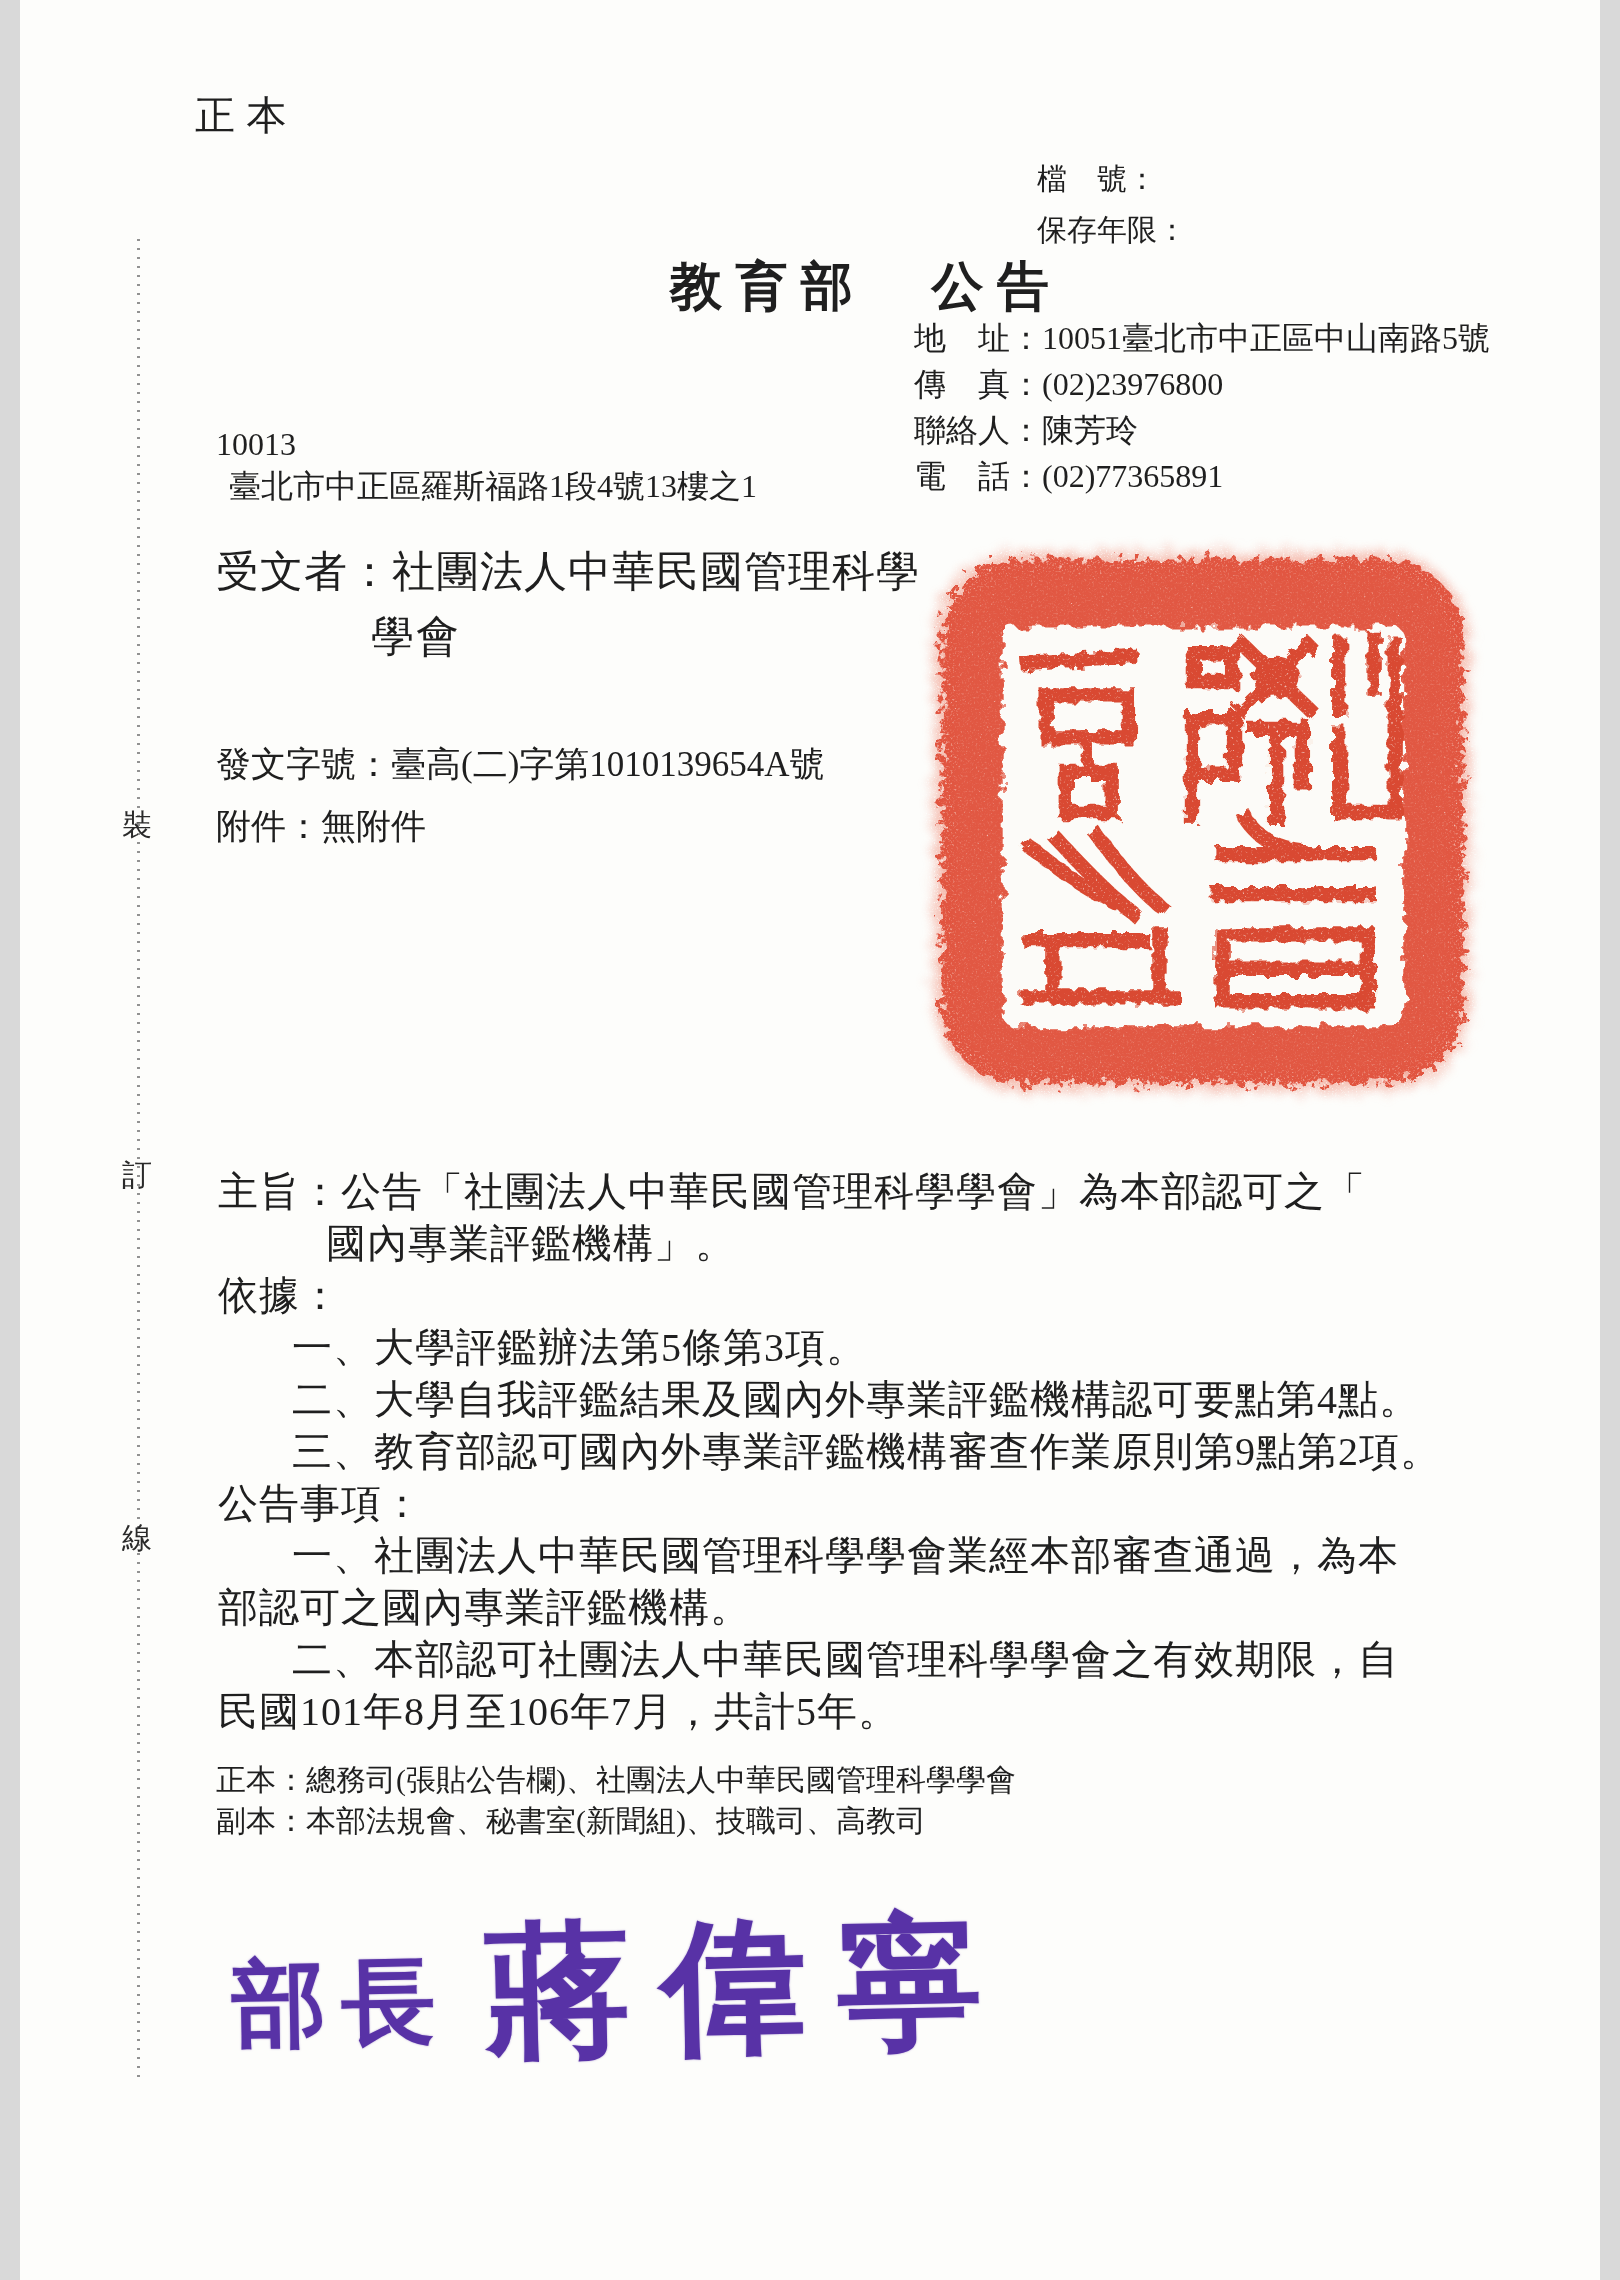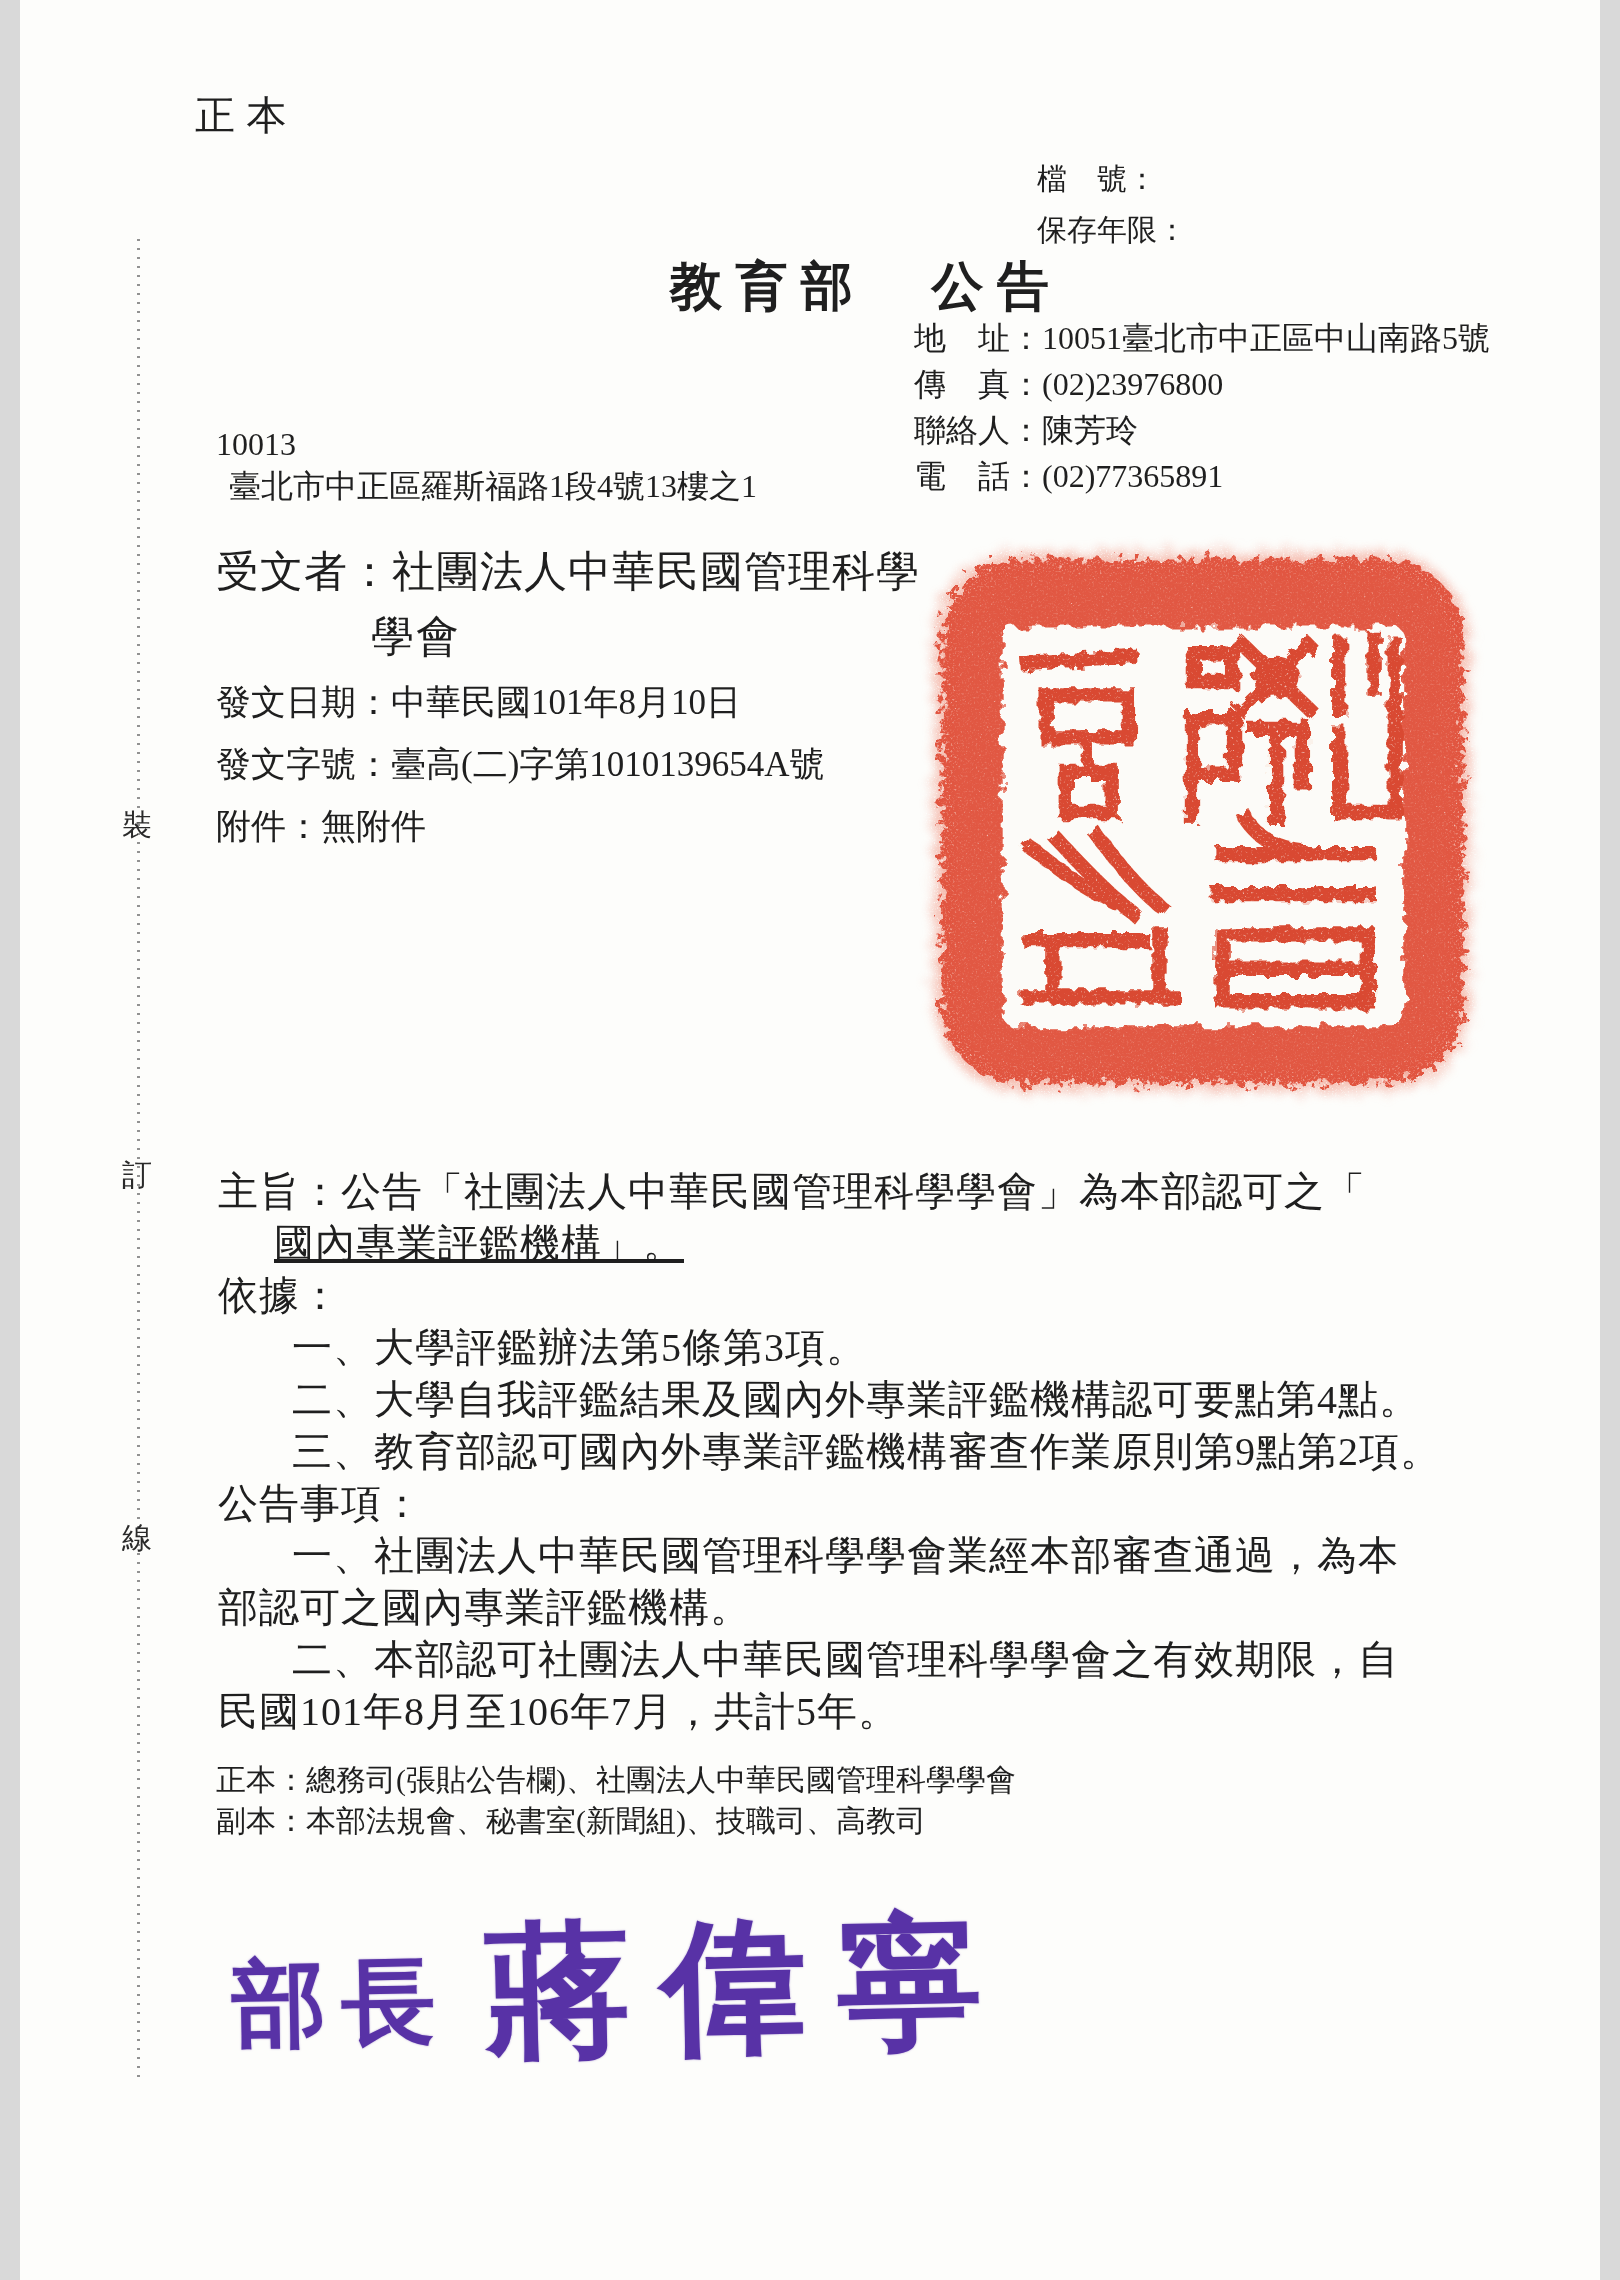--- a/index.html
+++ b/index.html
@@ -27,21 +27,21 @@
 
   .recv1 { left:196px; top:543px; font-size:43px; letter-spacing:1px; }
   .recv2 { left:351px; top:608px; font-size:43px; letter-spacing:1.9px; }
 
   .meta-date { left:196px; top:679px; font-size:35px; }
   .meta-num  { left:196px; top:741px; font-size:35px; }
   .meta-att  { left:196px; top:803px; font-size:35px; }
 
   .body-block { left:198px; top:1166px; font-size:40px; letter-spacing:1px; }
   .bline { height:52px; line-height:52px; white-space:nowrap; }
-  .ind-subj { margin-left:56px;text-decoration:underline; }
+  .ind-subj { margin-left:108px; }
   .ind-item { margin-left:74px; }
   .ind-cont { }
 
   .dist { left:196px; top:1759px; font-size:30px; line-height:41px; }
   .dist div { white-space:nowrap; }
 
   .sig-title {
     left:212px; top:1940px; font-size:94px; font-weight:700;
     letter-spacing:15.3px; color:#5832a6; transform:rotate(-1deg);
     text-shadow:0 0 1.9px rgba(88,50,166,.55);
@@ -82,21 +82,20 @@
     <div>聯絡人：陳芳玲</div>
     <div>電　話：(02)77365891</div>
   </div>
 
   <div class="abs zip">10013</div>
   <div class="abs raddress">臺北市中正區羅斯福路1段4號13樓之1</div>
 
   <div class="abs recv1">受文者：社團法人中華民國管理科學</div>
   <div class="abs recv2">學會</div>
 
-  <div class="abs meta-date">發文日期：中華民國101年8月10日</div>
   <div class="abs meta-num">發文字號：臺高(二)字第1010139654A號</div>
   <div class="abs meta-att">附件：無附件</div>
 
   <svg class="abs seal-box" width="591" height="587" viewBox="0 0 618 614" aria-label="教育部印">
     <defs>
       <filter id="fx-border" x="-15%" y="-15%" width="130%" height="130%">
         <feTurbulence type="fractalNoise" baseFrequency="0.11" numOctaves="3" seed="14" result="w"></feTurbulence>
         <feDisplacementMap in="SourceGraphic" in2="w" scale="28" result="d"></feDisplacementMap>
         <feTurbulence type="fractalNoise" baseFrequency="0.5" numOctaves="3" seed="7" result="n"></feTurbulence>
         <feColorMatrix in="n" type="matrix" values="0 0 0 0 0  0 0 0 0 0  0 0 0 0 0  1.5 1.5 1.5 0 -1.15" result="m"></feColorMatrix>

